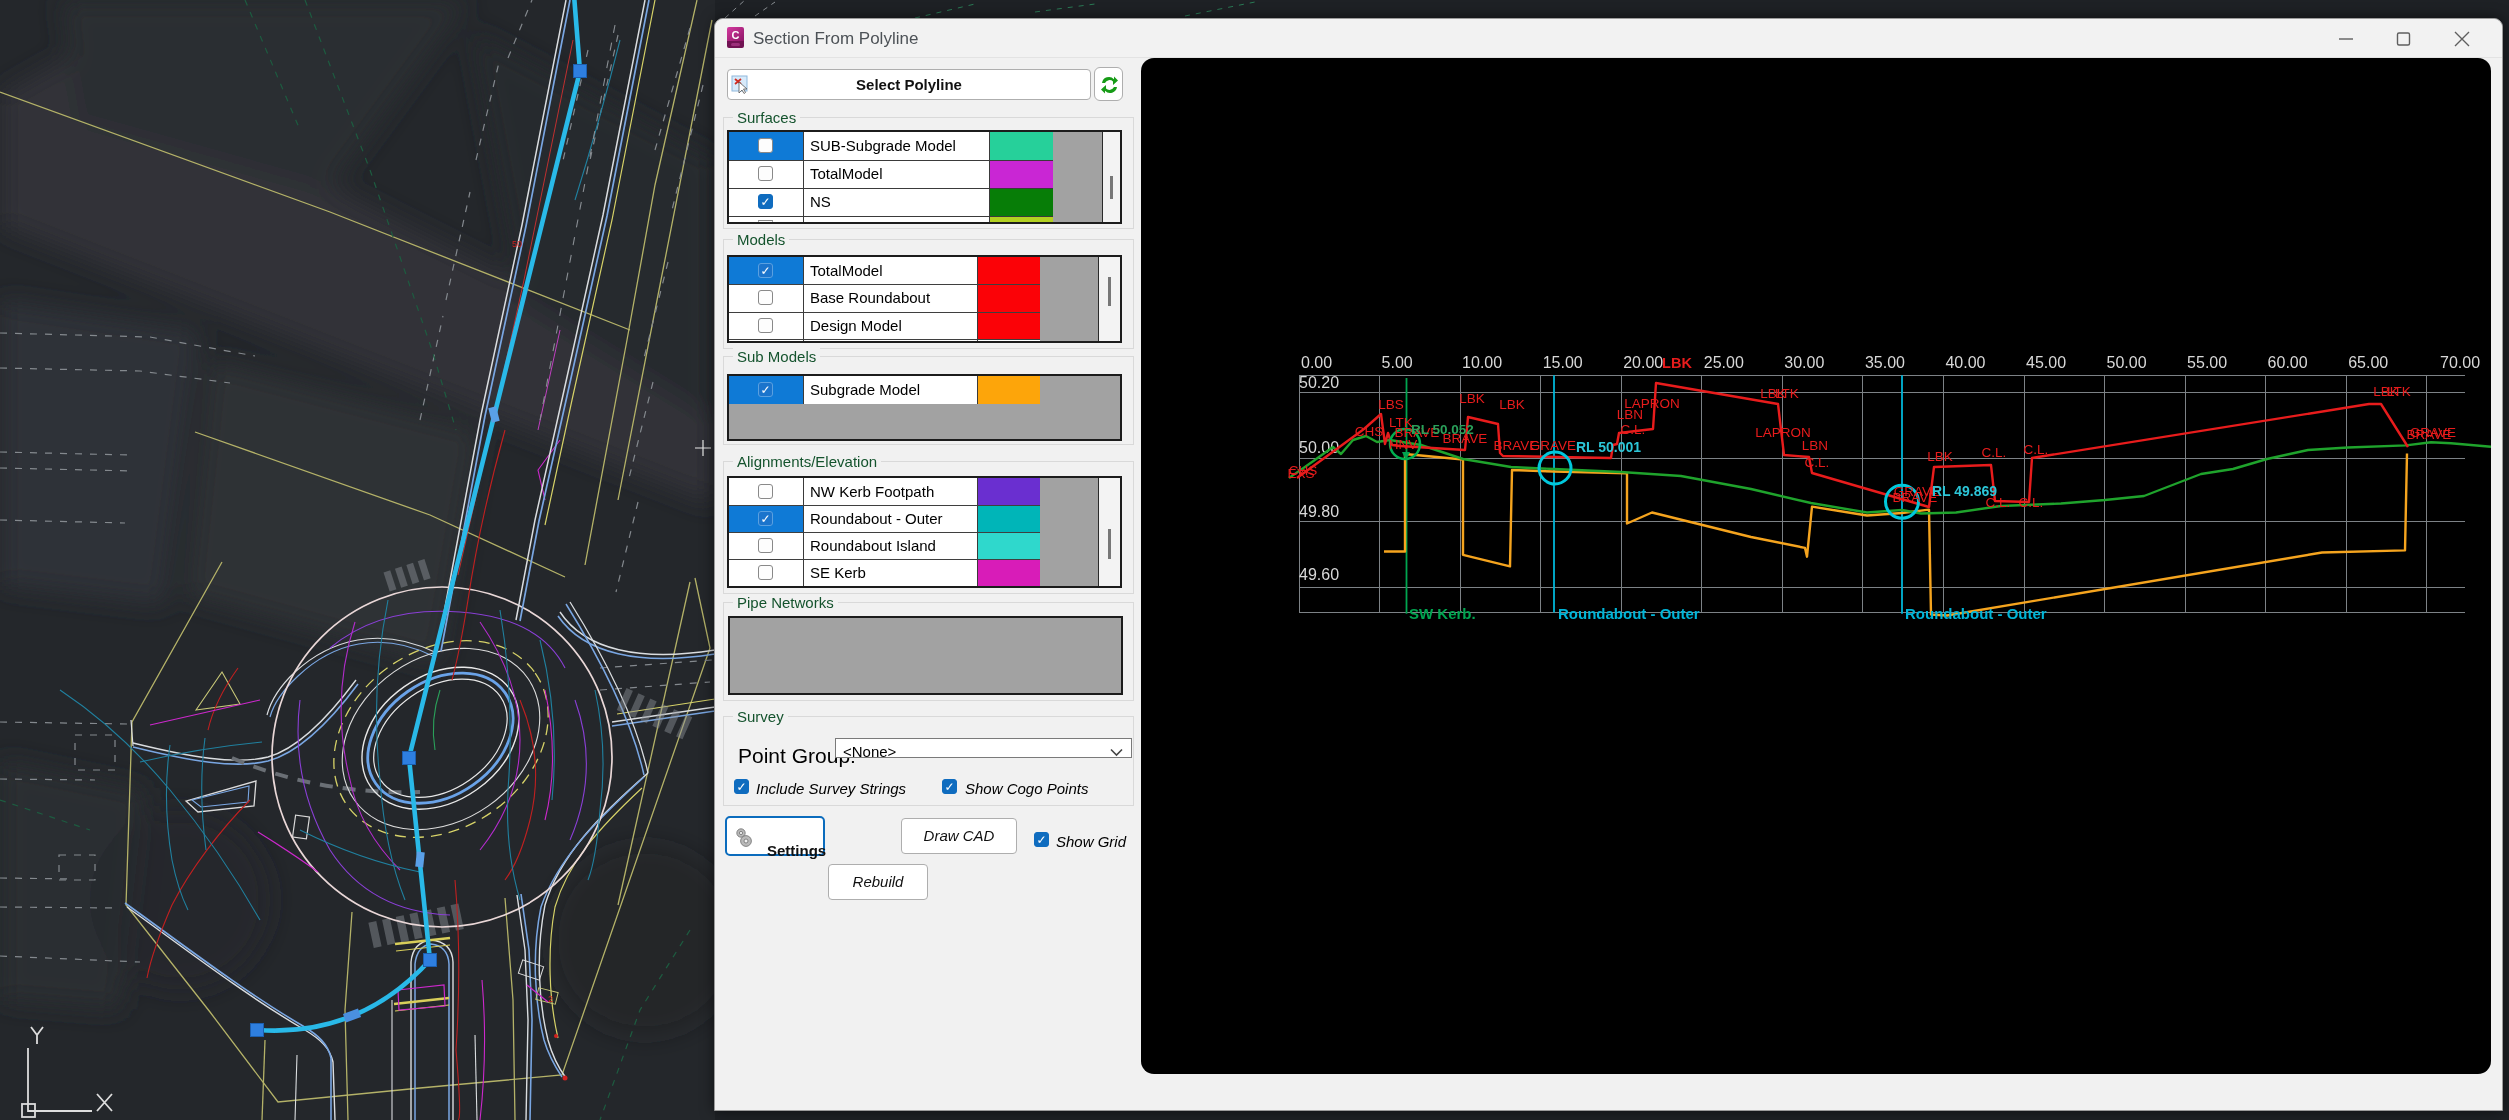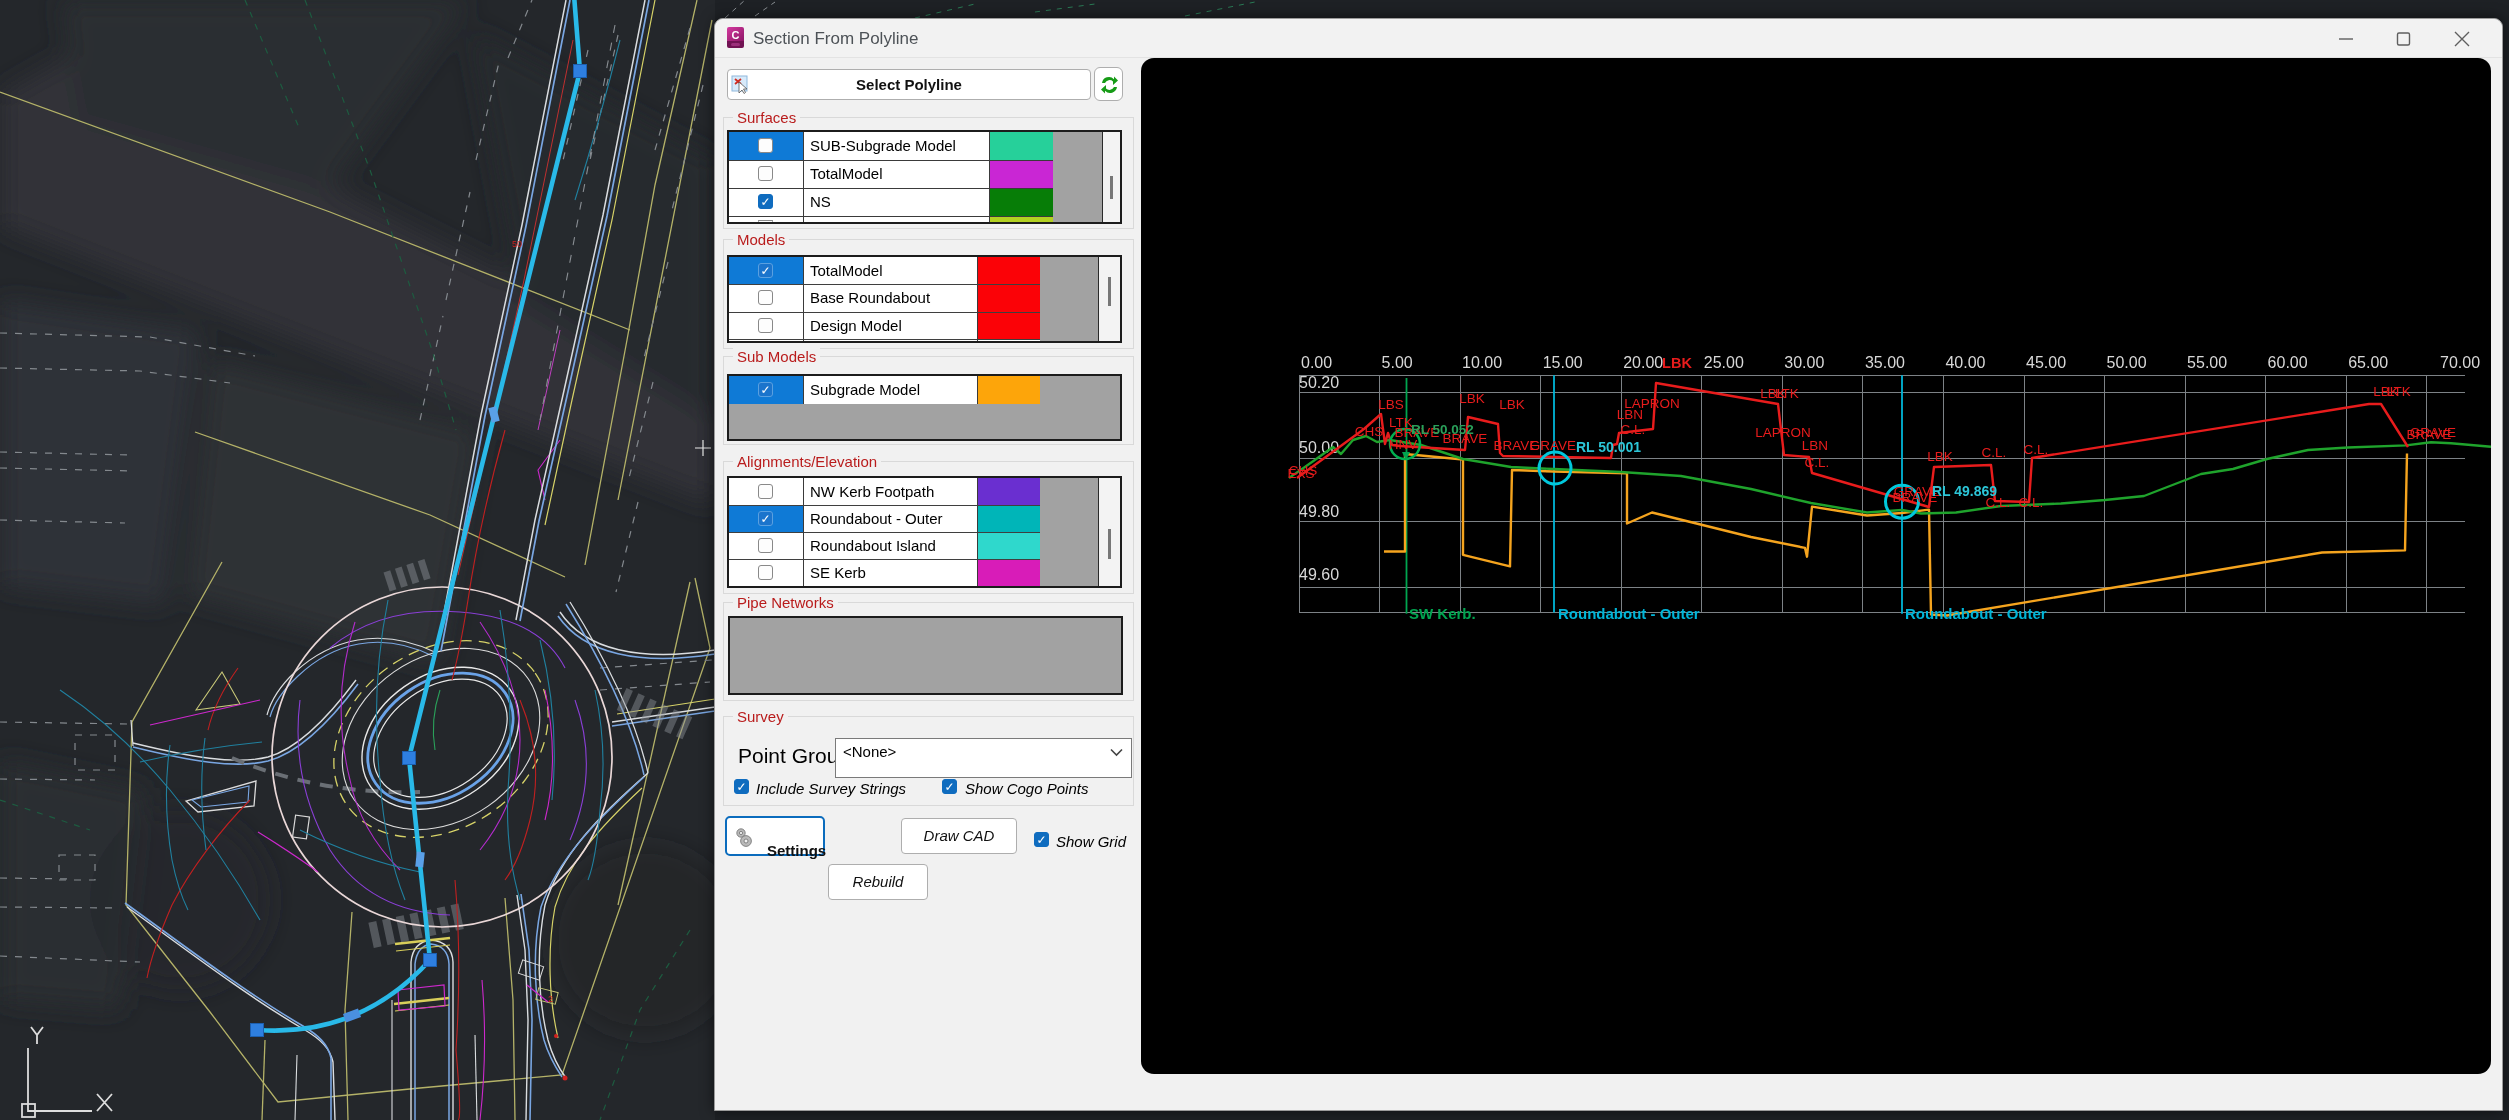--- a/index.html
+++ b/index.html
@@ -8,21 +8,21 @@
   #map { position:absolute; left:0; top:0; }
   
   #dlg { position:absolute; left:714px; top:18px; width:1789px; height:1093px;
          background:#f1f1f1; border:1px solid #9b9b9b; border-radius:9px 9px 0 0; box-shadow:0 0 14px rgba(0,0,0,0.55); }
   #titlebar { position:absolute; left:0; top:0; width:100%; height:39px; border-radius:9px 9px 0 0;
               background:#f2f2f2; border-bottom:1px solid #e3e3e3; }
   #title { position:absolute; left:38px; top:10px; font-size:17px; color:#4d5257; }
   #chartbox { position:absolute; left:426px; top:39px; width:1350px; height:1016px; background:#000;border-radius:13px; }
   #statusbar { position:absolute; left:0; top:1055px; width:1787px; height:37px; background:#f0f0f0; border-top:1px solid #d9d9d9;}
   .grp { position:absolute; border:1px solid #d9d9d9; }
-  .grp > .lbl { position:absolute; top:-9px; left:9px; background:#f1f1f1; padding:0 4px; font-size:15px; color:#b91c1c; line-height:17px;}
+  .grp > .lbl { position:absolute; top:-9px; left:9px; background:#f1f1f1; padding:0 4px; font-size:15px; color:#14532d; line-height:17px;}
   .btn { position:absolute; background:#fff; border:1px solid #aeaeae; border-radius:4px;
          font-size:15px; color:#111; text-align:center; }
   .tbl { position:absolute; background:#fff; border:2px solid #1c1c1c; }
   .sel { background:#0f7ad6; }
   .cb { position:absolute; width:15px; height:15px; border:1px solid #898989; border-radius:3px; background:#fdfdfd; }
   .cb.on { background:#0f6cbf; border-color:#0f6cbf; color:#fff; font-size:12px; text-align:center; line-height:15px; }
   .nm { position:absolute; font-size:15px; color:#000; }
   .sw { position:absolute; }
   .gray { position:absolute; background:#a2a2a2; }
   .sb { position:absolute; background:#f3f3f3; border-left:1px solid #2a2a2a;}
@@ -383,21 +383,21 @@
 
       <div class="grp" style="left:8px;top:583px;width:411px;height:99px;">
           <span class="lbl">Pipe Networks</span>
         </div>
       <div style="position:absolute;left:13px;top:597px;width:395px;height:79px;background:#a2a2a2;border:2px solid #1c1c1c;"></div>
 
       <div class="grp" style="left:8px;top:697px;width:411px;height:90px;">
           <span class="lbl">Survey</span>
         </div>
       <div style="position:absolute;left:23px;top:725px;font-size:21px;">Point Group:</div>
-      <div style="position:absolute;left:120px;top:719px;width:297px;height:40px;background:#fff;border:1px solid #7a7a7a;text-align:center;">
+      <div style="position:absolute;left:120px;top:719px;width:297px;height:20px;background:#fff;border:1px solid #7a7a7a;text-align:center;">
         <span style="position:absolute;left:7px;top:4px;font-size:15px;">&lt;None&gt;</span>
         <svg style="position:absolute;right:8px;top:9px" width="13" height="9" viewBox="0 0 13 9">
             <path d="M1,1.5 L6.5,7 L12,1.5" stroke="#444" stroke-width="1.6" fill="none"></path>
           </svg>
       </div>
       <div class="cb on" style="left:19px;top:760px;">✓</div>
       <div class="nm it" style="left:41px;top:761px;">Include Survey Strings</div>
       <div class="cb on" style="left:227px;top:760px;">✓</div>
       <div class="nm it" style="left:250px;top:761px;">Show Cogo Points</div>
 

